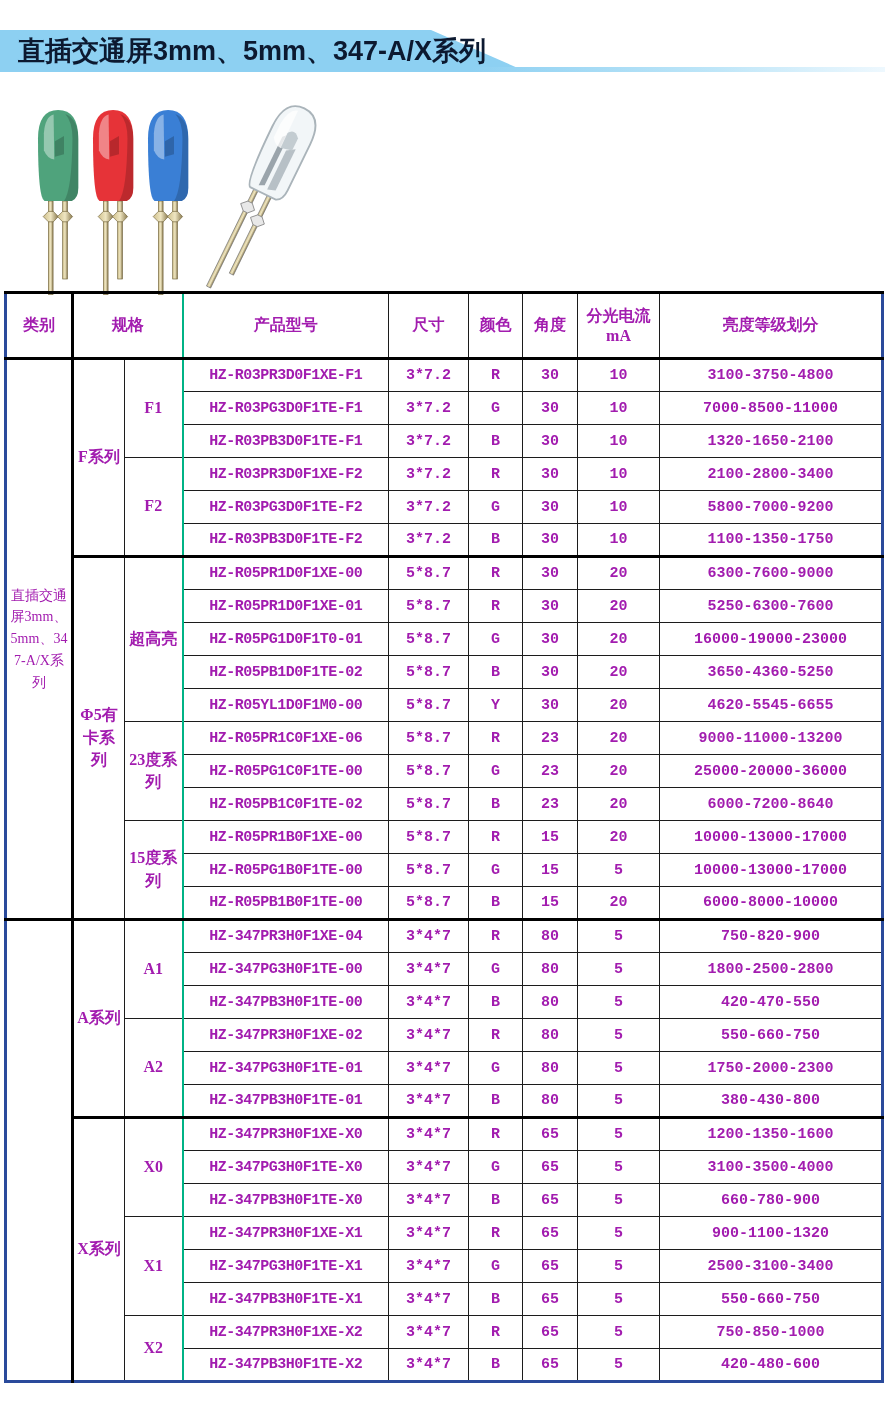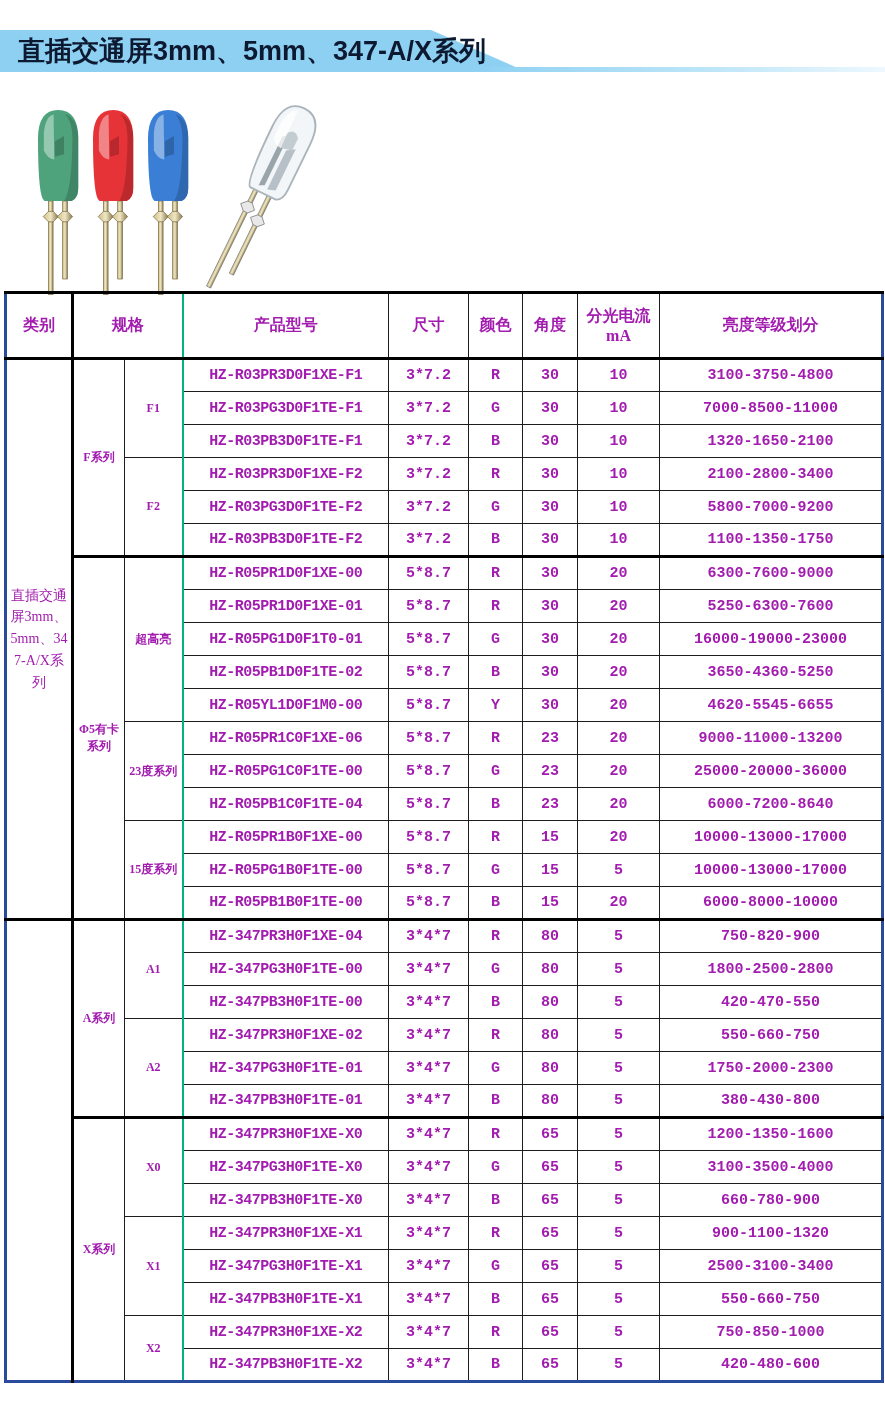--- a/index.html
+++ b/index.html
@@ -34,21 +34,21 @@
   table.spec thead tr{height:66px;}
   table.spec tbody tr{height:33px;}
   th{font-size:16px;font-weight:bold;border-top:3px solid #000 !important;
      border-bottom:3px solid #000 !important;
      font-family:"Liberation Serif","DejaVu Serif",serif;}
   .th-category,.c-cat{border-right:3px solid #000 !important;}
   .th-model,.c-model{border-left:2px solid var(--accent-line) !important;}
   tr.sect > th, tr.sect > td{border-top:3px solid #000;margin-top:26px;}
   .c-cat{font-size:14px;line-height:1.55;font-weight:normal;word-break:break-all;
          font-family:"Liberation Serif","DejaVu Serif",serif;}
-  .c-series,.c-sub{font-size:12px;font-weight:bold;word-break:break-all;line-height:1.4;
+  .c-series,.c-sub{font-size:16px;font-weight:bold;word-break:break-all;line-height:1.4;
          font-family:"Liberation Serif","DejaVu Serif",serif;}
   .c-model{font-size:15px;font-weight:bold;letter-spacing:-0.5px;}
   .c-size,.c-color,.c-angle,.c-current,.c-bright{font-size:15px;font-weight:bold;}
 </style>
 </head>
 <body>
 
 <div class="page">
 
   <div class="banner">
@@ -233,21 +233,21 @@
         </tr>
         <tr>
           <td class="c-model">HZ-R05PG1C0F1TE-00</td>
           <td class="c-size">5*8.7</td>
           <td class="c-color">G</td>
           <td class="c-angle">23</td>
           <td class="c-current">20</td>
           <td class="c-bright">25000-20000-36000</td>
         </tr>
         <tr>
-          <td class="c-model">HZ-R05PB1C0F1TE-04</td>
+          <td class="c-model">HZ-R05PB1C0F1TE-02</td>
           <td class="c-size">5*8.7</td>
           <td class="c-color">B</td>
           <td class="c-angle">23</td>
           <td class="c-current">20</td>
           <td class="c-bright">6000-7200-8640</td>
         </tr>
         <tr>
           <td rowspan="3" class="c-sub">15度系列</td>
           <td class="c-model">HZ-R05PR1B0F1XE-00</td>
           <td class="c-size">5*8.7</td>

